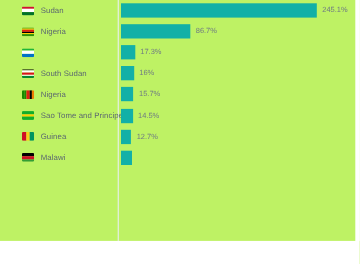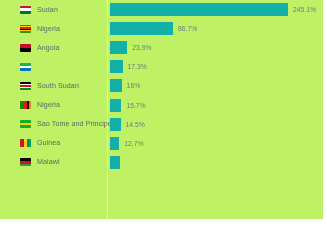--- a/index.html
+++ b/index.html
@@ -112,31 +112,20 @@
           <span style="background: rgb(49, 146, 8);"></span>
         </span>
         <span class="country">Nigeria</span>
         <div class="bar-area" style="left: 110px;">
           <span class="bar" style="background: rgb(18, 176, 167); width: 62.9442px;"></span>
           <span class="value">86.7%</span>
         </div>
       </div>
       <div class="row">
         <span class="flag horiz">
-          <span style="background: rgb(204, 9, 47);"></span>
-          <span style="background: rgb(0, 0, 0);"></span>
-        </span>
-        <span class="country">Angola</span>
-        <div class="bar-area" style="left: 110px;">
-          <span class="bar" style="background: rgb(18, 176, 167); width: 17.3514px;"></span>
-          <span class="value">23.9%</span>
-        </div>
-      </div>
-      <div class="row">
-        <span class="flag horiz">
           <span style="background: rgb(30, 181, 58);"></span>
           <span style="background: rgb(255, 255, 255);"></span>
           <span style="background: rgb(0, 114, 198);"></span>
         </span>
         <div class="bar-area" style="left: 110px;">
           <span class="bar" style="background: rgb(18, 176, 167); width: 12.5598px;"></span>
           <span class="value">17.3%</span>
         </div>
       </div>
       <div class="row">

